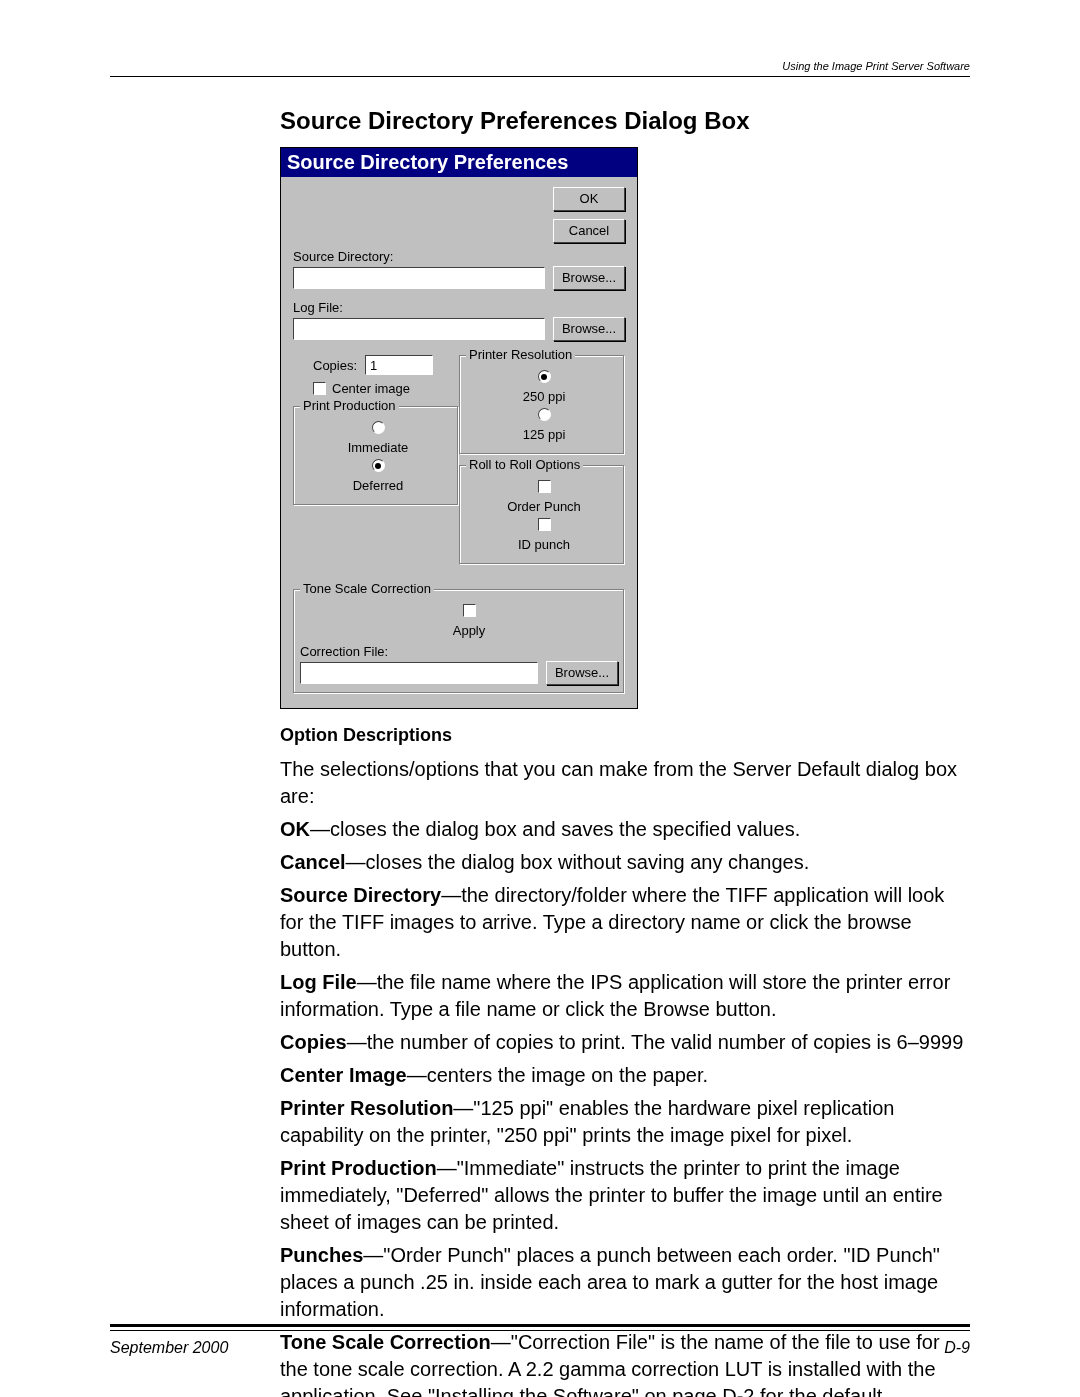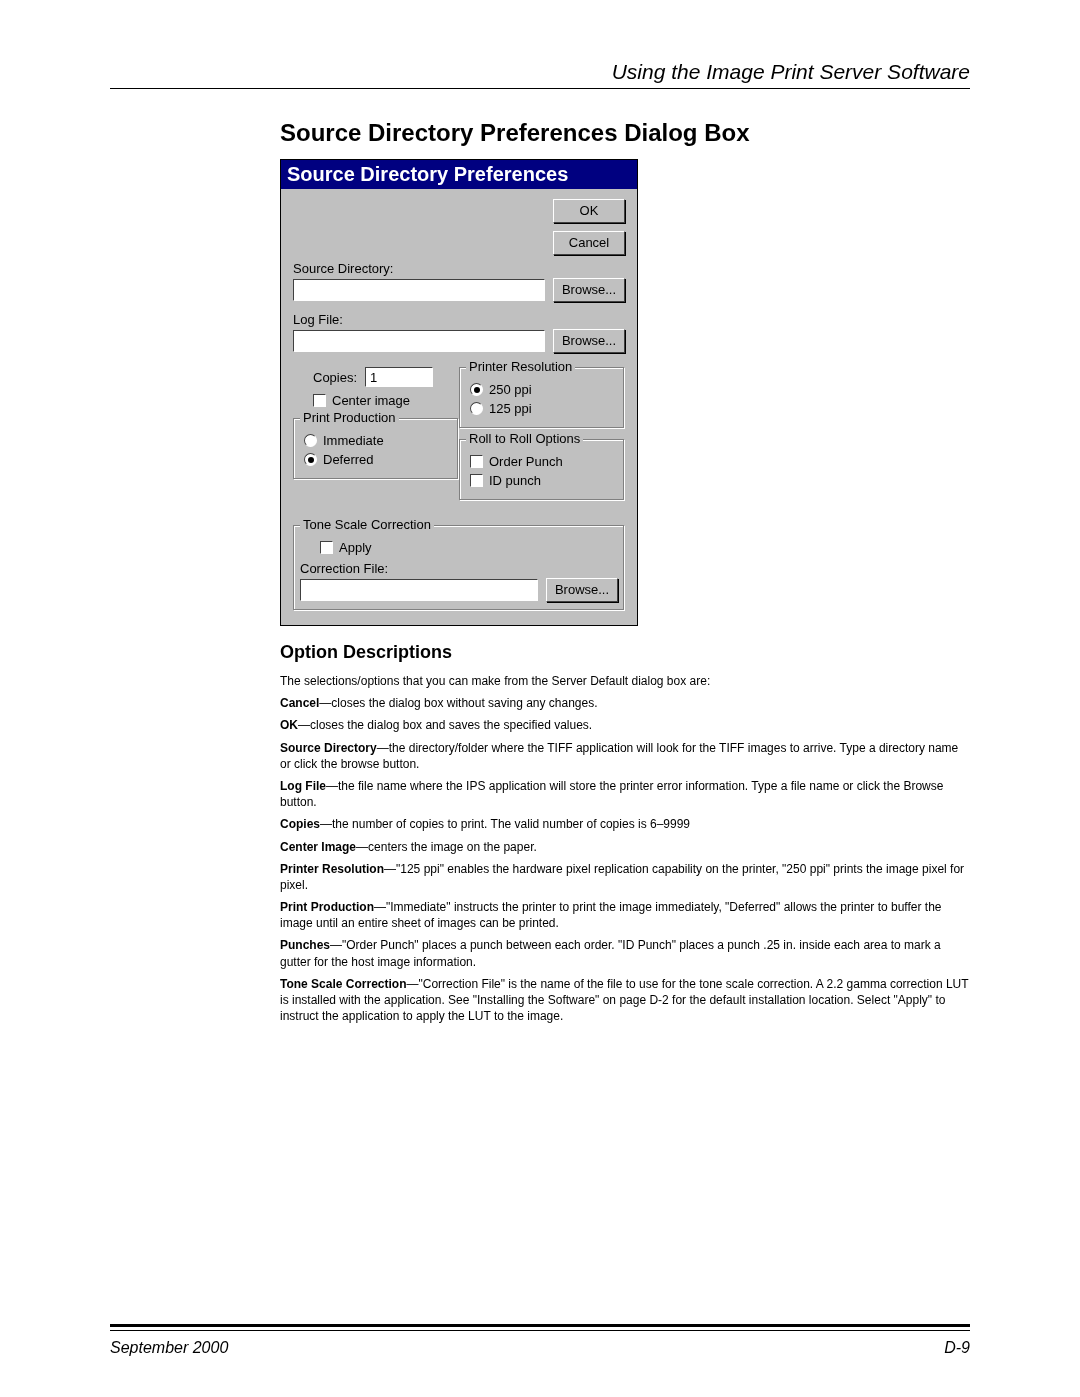--- a/index.html
+++ b/index.html
@@ -12,21 +12,21 @@
   .page {
     width: 1080px;
     height: 1397px;
     box-sizing: border-box;
     padding: 60px 110px 30px 110px;
     position: relative;
   }
   .header-right {
     text-align: right;
     font-style: italic;
-    font-size: 21px;
+    font-size: 11px;
     margin-bottom: 4px;
   }
   .hr-thin {
     border: none;
     border-top: 1.5px solid #000;
     margin: 0 0 30px 0;
   }
   .content {
     margin-left: 170px;
   }
@@ -37,21 +37,21 @@
     font-family: Arial, Helvetica, sans-serif;
   }
   .h2 {
     font-size: 18px;
     font-weight: bold;
     margin: 16px 0 10px 0;
   }
   .body-text p {
     margin: 0 0 6px 0;
     line-height: 1.35;
-    font-size: 12px;
+    font-size: 20px;
   }
   .body-text b { font-weight: bold; }
 
   
   .dialog {
     width: 358px;
     background: #c0c0c0;
     border: 1px solid #000;
     font-family: "MS Sans Serif", Tahoma, Arial, sans-serif;
     font-size: 13px;
@@ -170,21 +170,21 @@
     margin-top: 10px;
   }
   .group-title {
     position: absolute;
     top: -9px;
     left: 6px;
     background: #c0c0c0;
     padding: 0 3px;
     font-size: 13px;
   }
-  .group .radio-row, .group .chk-row { margin-left: 4px; }
+  .group .radio-row, .group .chk-row { margin-left: 4px; flex-direction: column; }
 
   .footer-block {
     position: absolute;
     left: 110px;
     right: 110px;
     bottom: 40px;
   }
   .hr-thick-top { border:none; border-top:3px solid #000; margin:0 0 3px 0;}
   .hr-thick-bot { border:none; border-top:1.5px solid #000; margin:0 0 8px 0;}
   .footer-row {
@@ -286,22 +286,22 @@
             <div class="btn">Browse...</div>
           </div>
         </div>
       </div>
     </div>
 
     <div class="h2">Option Descriptions</div>
 
     <div class="body-text">
       <p>The selections/options that you can make from the Server Default dialog box are:</p>
+      <p><b>OK</b><span>—closes the dialog box and saves the specified values.</span></p>
       <p><b>Cancel</b><span>—closes the dialog box without saving any changes.</span></p>
-      <p><b>OK</b><span>—closes the dialog box and saves the specified values.</span></p>
       <p><b>Source Directory</b><span>—the directory/folder where the TIFF application will look for the TIFF images to arrive. Type a directory name or click the browse button.</span></p>
       <p><b>Log File</b><span>—the file name where the IPS application will store the printer error information. Type a file name or click the Browse button.</span></p>
       <p><b>Copies</b><span>—the number of copies to print. The valid number of copies is 6–9999</span></p>
       <p><b>Center Image</b><span>—centers the image on the paper.</span></p>
       <p><b>Printer Resolution</b><span>—"125 ppi" enables the hardware pixel replication capability on the printer, "250 ppi" prints the image pixel for pixel.</span></p>
       <p><b>Print Production</b><span>—"Immediate" instructs the printer to print the image immediately, "Deferred" allows the printer to buffer the image until an entire sheet of images can be printed.</span></p>
       <p><b>Punches</b><span>—"Order Punch" places a punch between each order. "ID Punch" places a punch .25 in. inside each area to mark a gutter for the host image information.</span></p>
       <p><b>Tone Scale Correction</b><span>—"Correction File" is the name of the file to use for the tone scale correction. A 2.2 gamma correction LUT is installed with the application. See "Installing the Software" on page D-2 for the default installation location. Select "Apply" to instruct the application to apply the LUT to the image.</span></p>
     </div>
   </div>

